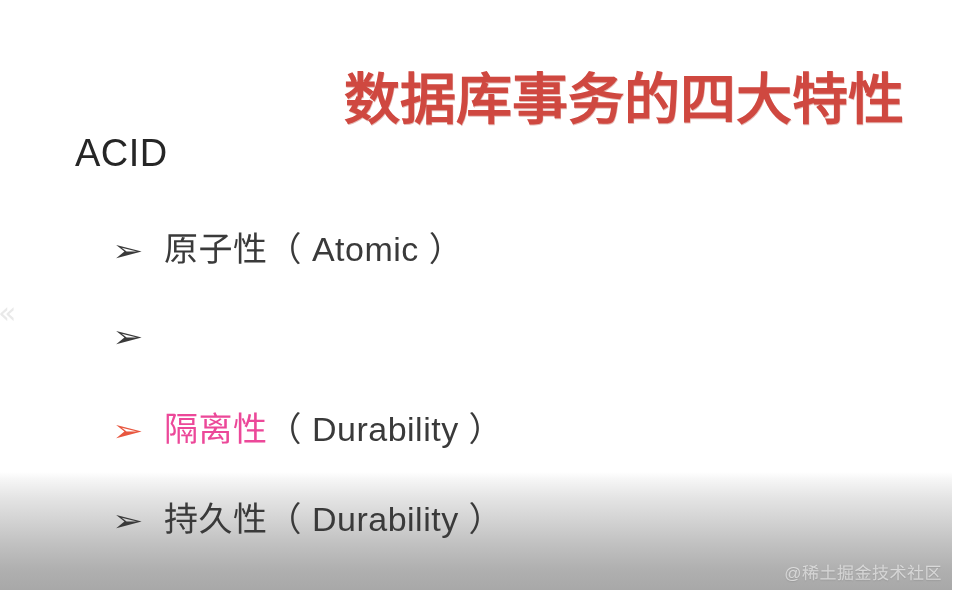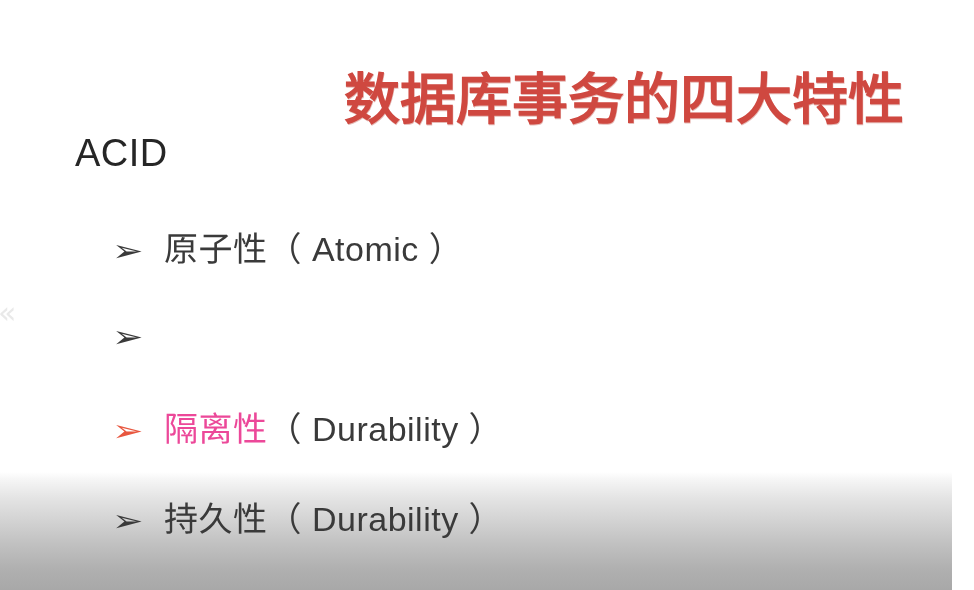--- a/index.html
+++ b/index.html
@@ -186,14 +186,15 @@
       <span class="bullet-text"><span class="bullet-cn">隔离性</span><span class="bullet-en">（ Durability ）</span></span>
     </li>
 
     <li class="bullet-row">
       <span class="bullet-marker">➢</span>
       <span class="bullet-text"><span class="bullet-cn">持久性</span><span class="bullet-en">（ Durability ）</span></span>
     </li>
 
   </ul>
 
+  <div id="watermark">@稀土掘金技术社区</div>
 
 </div>
 
 </body></html>

